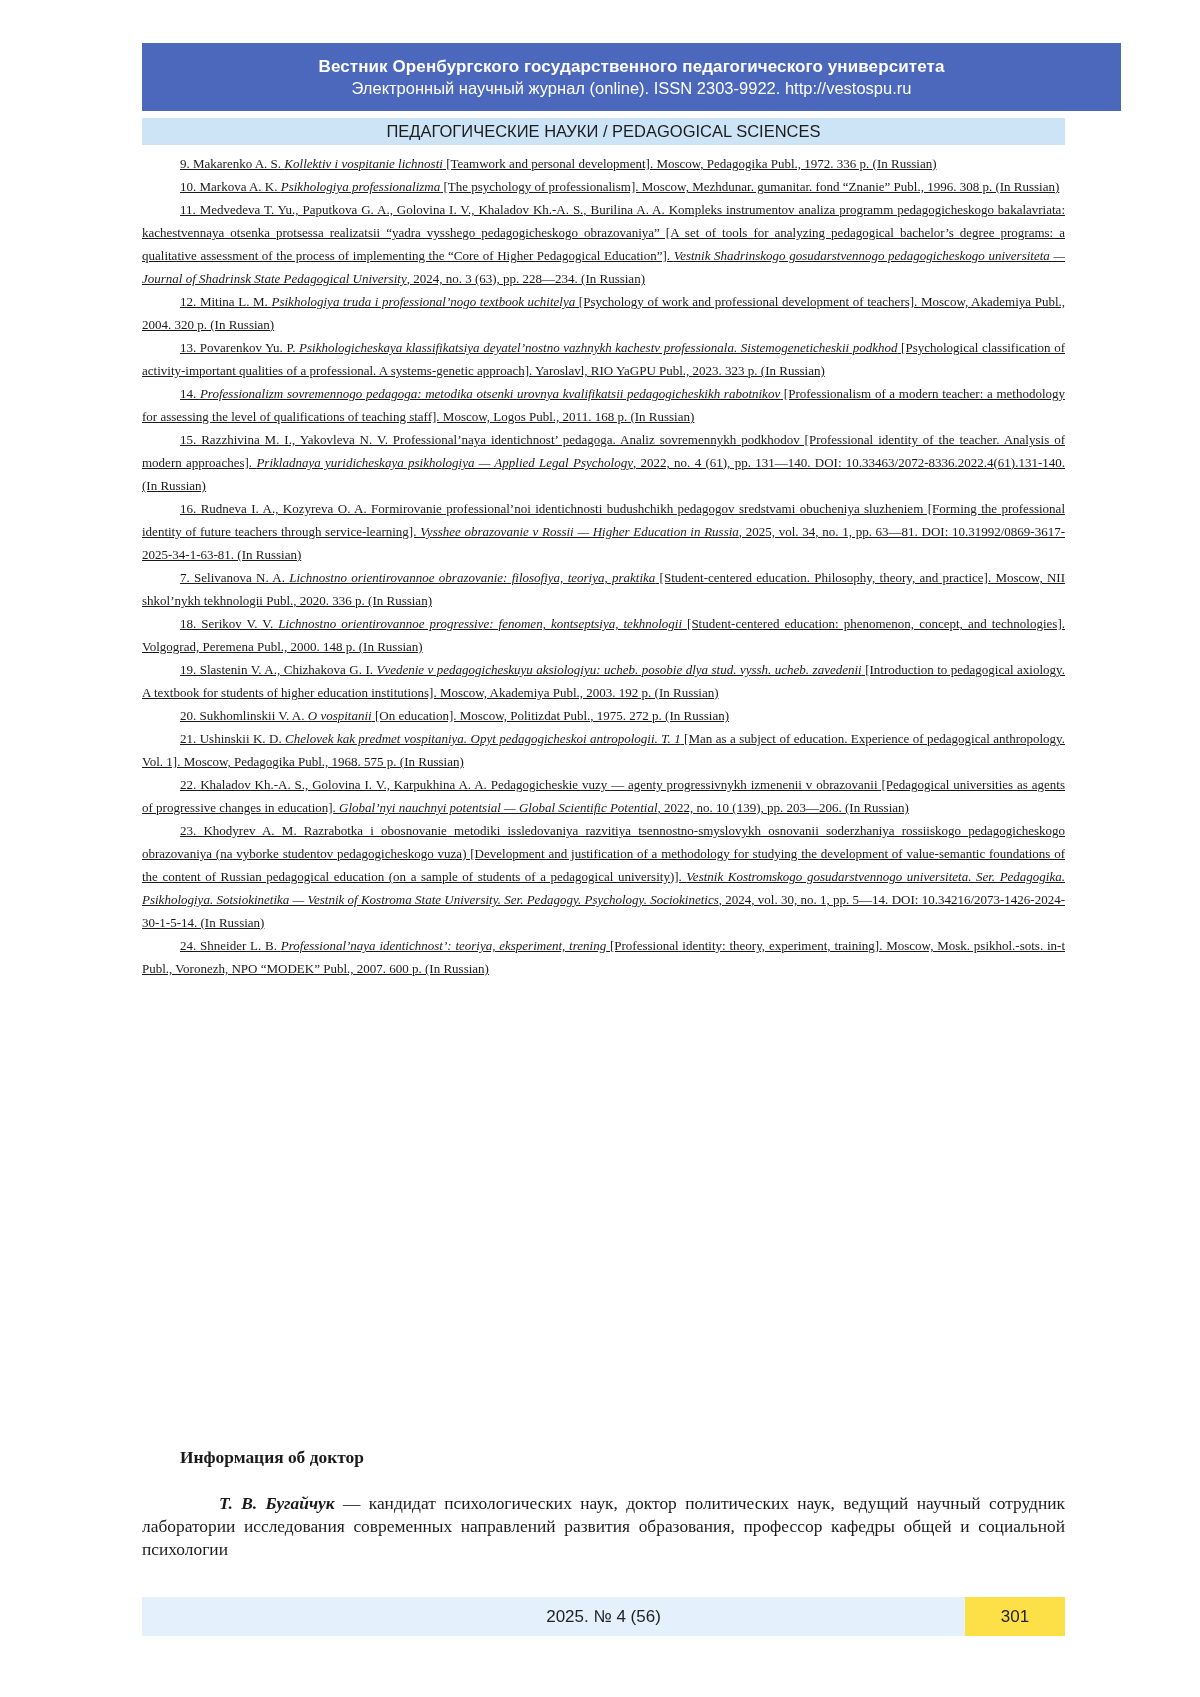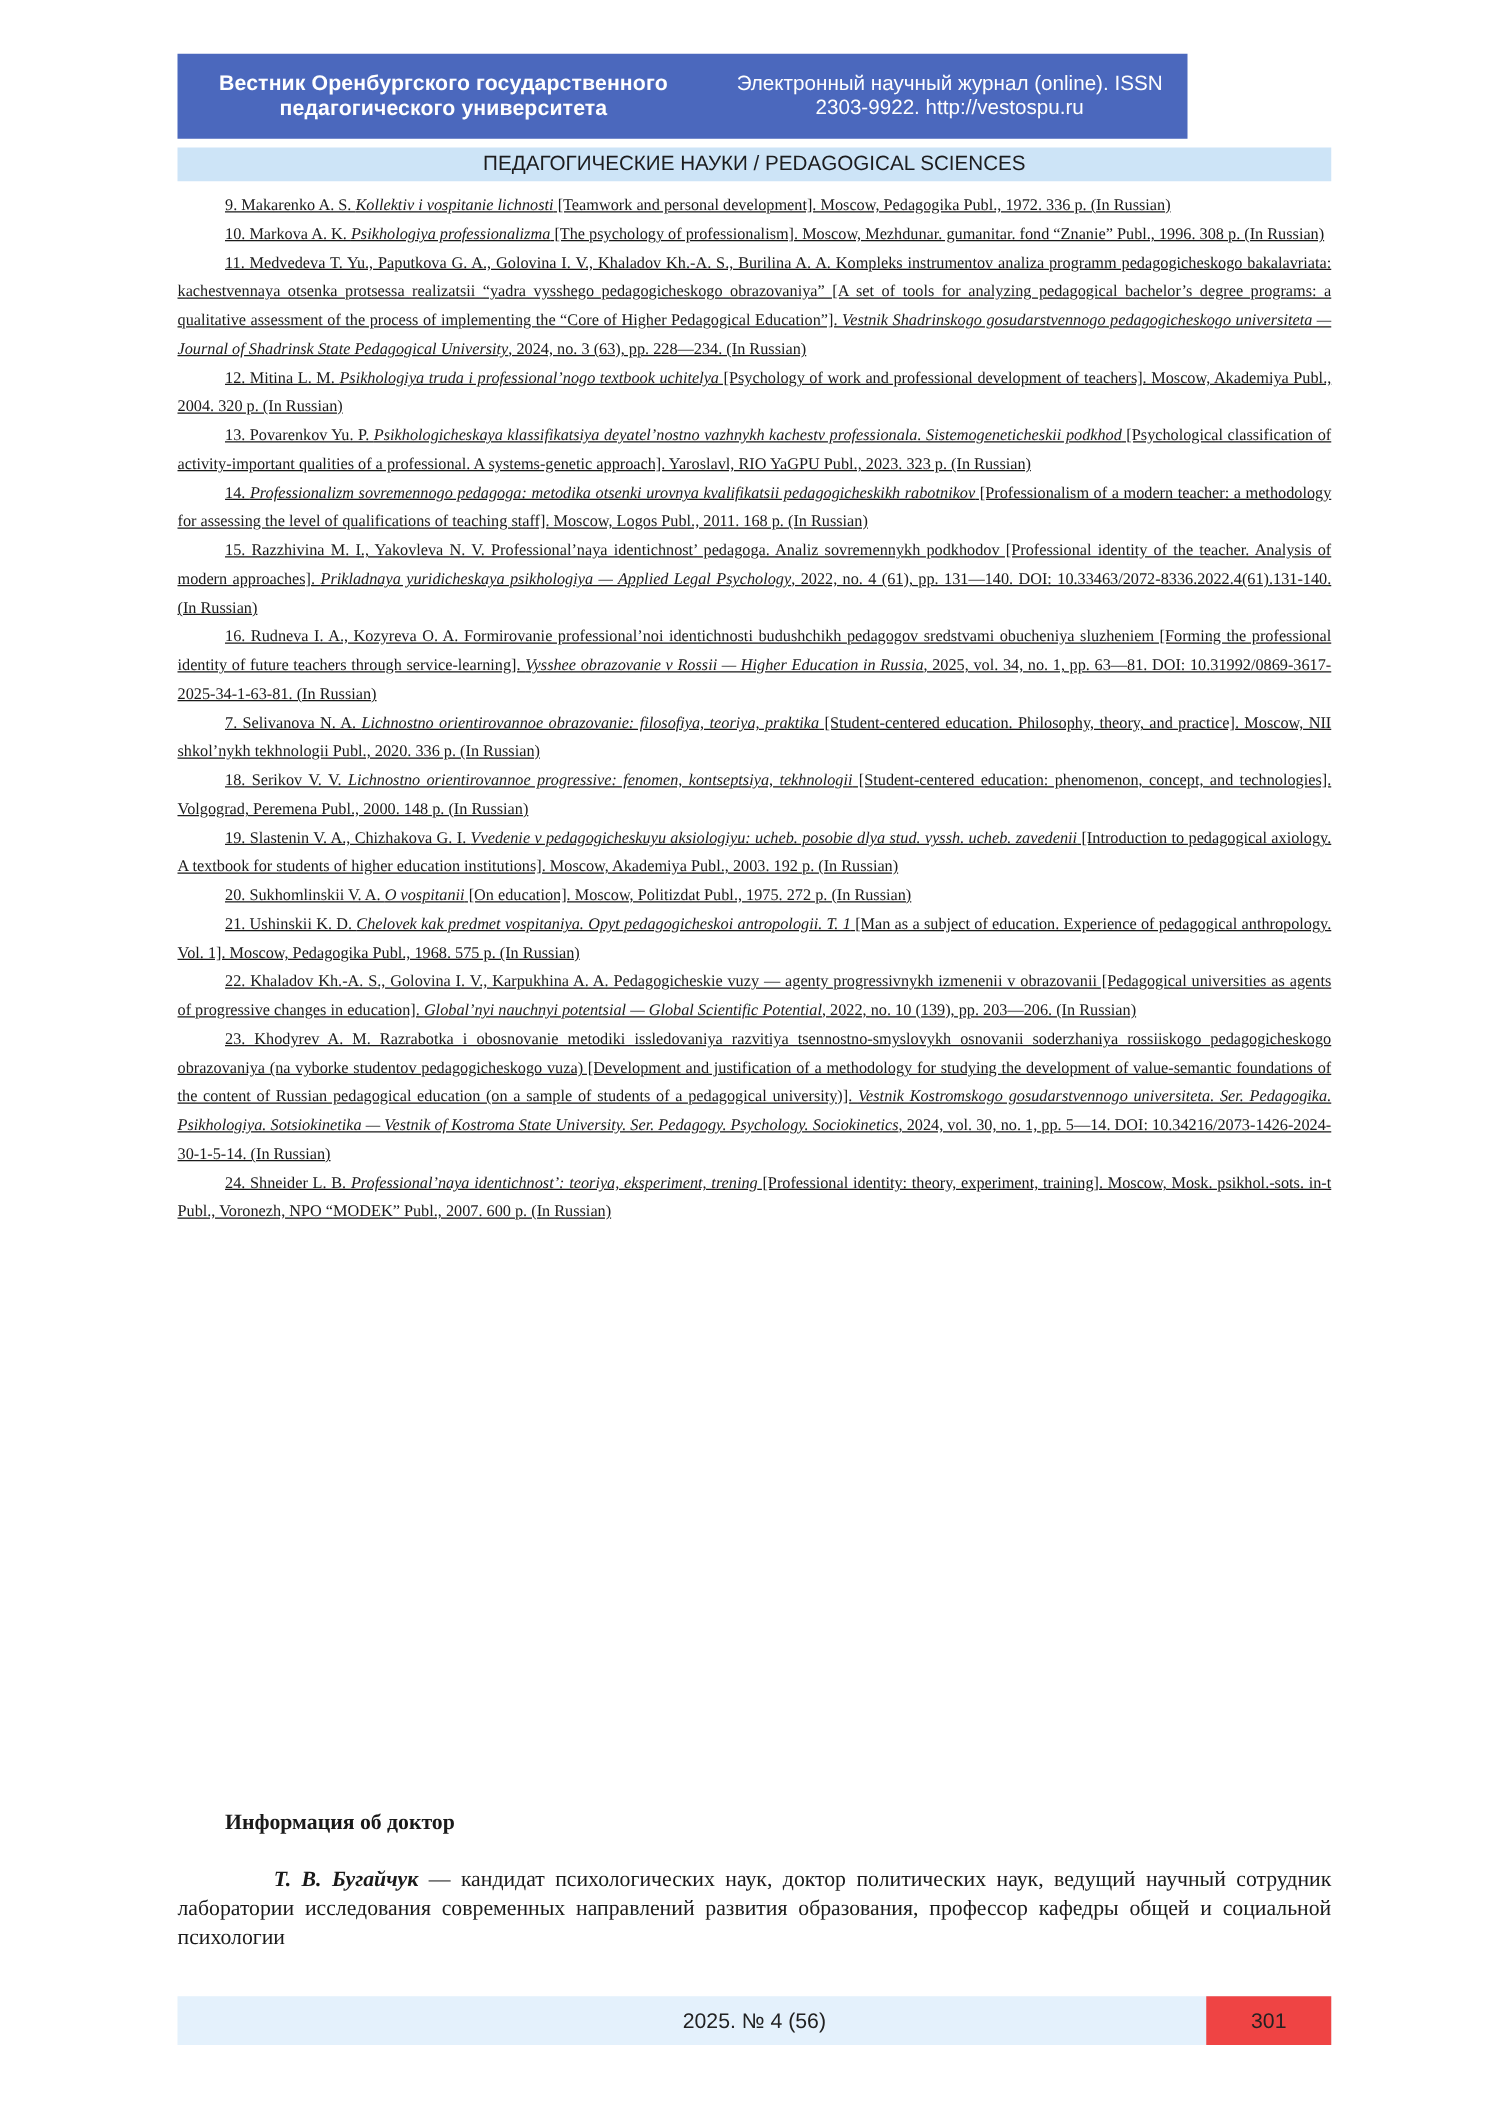--- a/index.html
+++ b/index.html
@@ -8,25 +8,25 @@
     width: 1200px;
     height: 1697px;
     background: #ffffff;
     font-family: "Liberation Serif", "DejaVu Serif", serif;
     color: #1a1a1a;
     overflow: hidden;
   }
   .masthead {
     position: absolute;
     left: 142px; top: 43px;
-    width: 808px; height: 68px;
+    width: 979px; height: 68px;
     background: #4b68bd;
     color: #ffffff;
     font-family: "Liberation Sans", "DejaVu Sans", sans-serif;
-    display: flex; flex-direction: row;
+    display: flex; flex-direction: column;
     align-items: center; justify-content: center;
     gap: 2px;
     text-align: center;
   }
   .masthead .title { font-weight: bold; font-size: 17px; letter-spacing: 0.1px; }
   .masthead .subtitle { font-size: 16.5px; }
   .section-band {
     position: absolute;
     left: 142px; top: 118px;
     width: 923px; height: 27px;
@@ -82,21 +82,21 @@
   .page-footer .issue {
     position: absolute;
     left: 0; right: 0; top: 50%;
     transform: translateY(-50%);
     text-align: center;
   }
   .page-footer .pagebox {
     position: absolute;
     right: 0; top: 0;
     width: 100px; height: 100%;
-    background: #ef4444;
+    background: #fde047;
     display: flex; align-items: center; justify-content: center;
   }
 </style>
 </head>
 <body>
 
 <div class="page">
 
   <header class="masthead">
     <div class="title">Вестник Оренбургского государственного педагогического университета</div>

